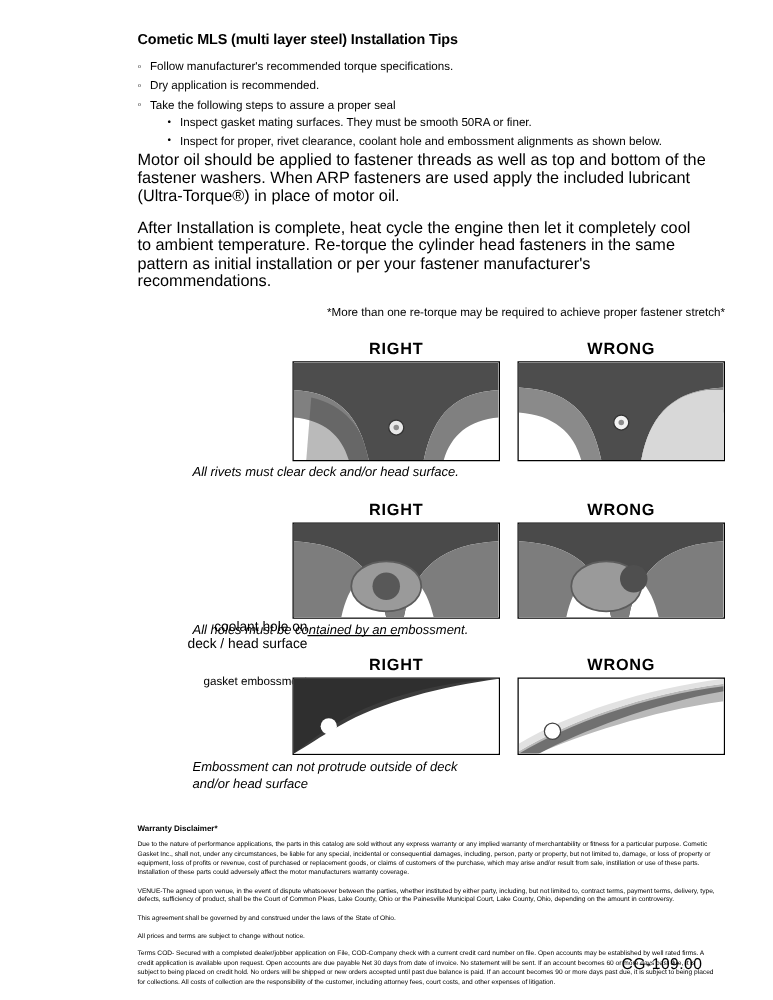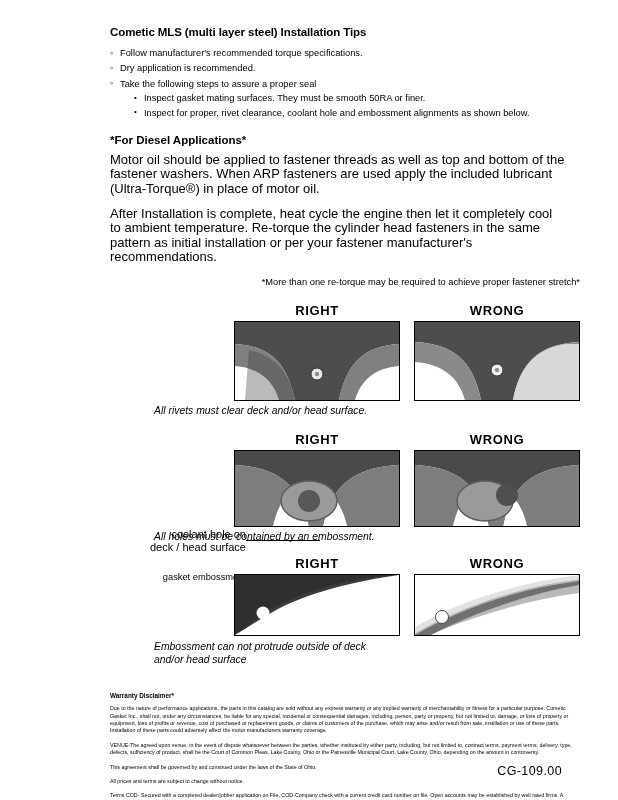--- a/index.html
+++ b/index.html
@@ -181,21 +181,20 @@
     <li>Dry application is recommended.</li>
     <li>
       <span>Take the following steps to assure a proper seal</span>
       <ul class="sub">
         <li>Inspect gasket mating surfaces.  They must be smooth 50RA or finer.</li>
         <li>Inspect for proper, rivet clearance, coolant hole and embossment alignments as shown below.</li>
       </ul>
     </li>
   </ul>
 
-  <h2 class="section-head">*For Diesel Applications*</h2>
   <p class="para">Motor oil should be applied to fastener threads as well as top and bottom of the fastener washers. When ARP fasteners are used apply the included lubricant (Ultra-Torque®) in place of motor oil.</p>
   <p class="para">After Installation is complete, heat cycle the engine then let it completely cool to ambient temperature. Re-torque the cylinder head fasteners in the same pattern as initial installation or per your fastener manufacturer's recommendations.</p>
   <p class="note">*More than one re-torque may be required to achieve proper fastener stretch*</p>
 
   <div class="figs">
 
     <div class="fig-row">
       <div class="fig-col">
         <div class="fig-label">RIGHT</div>
         <div class="fig-box tall">

